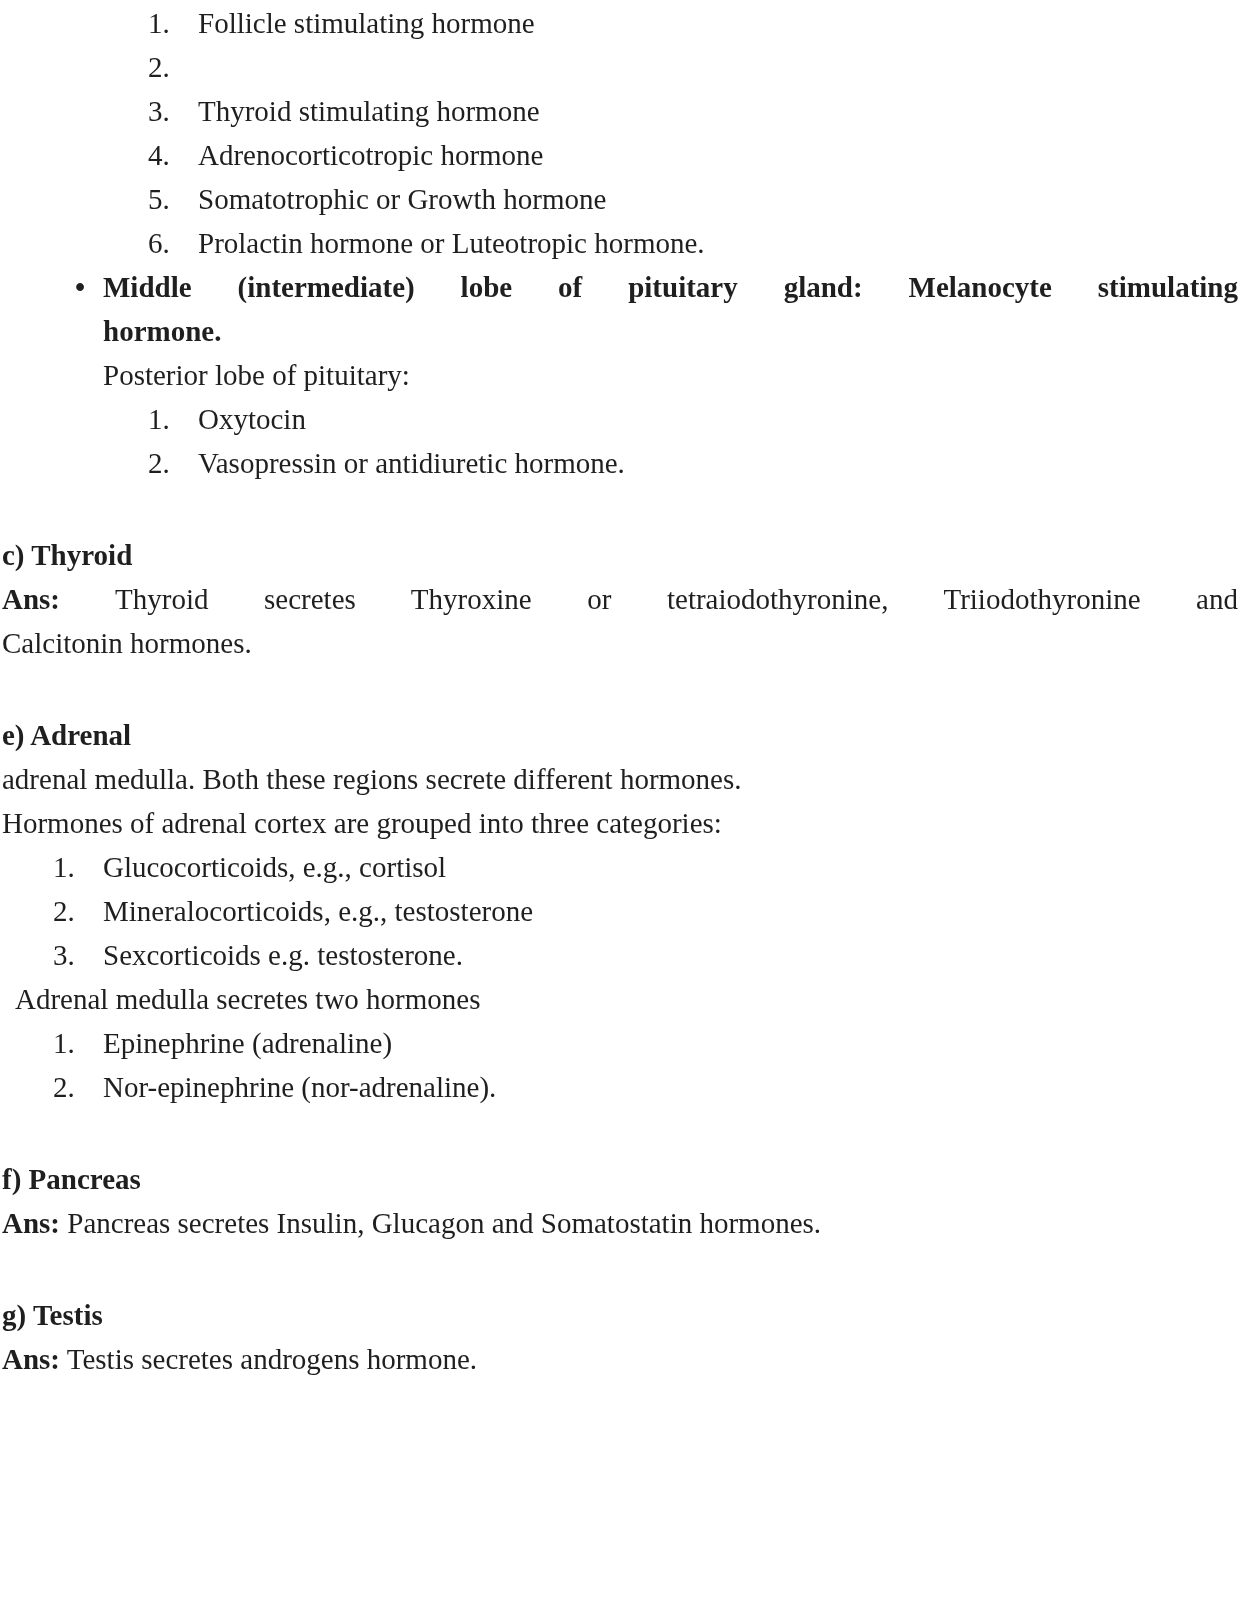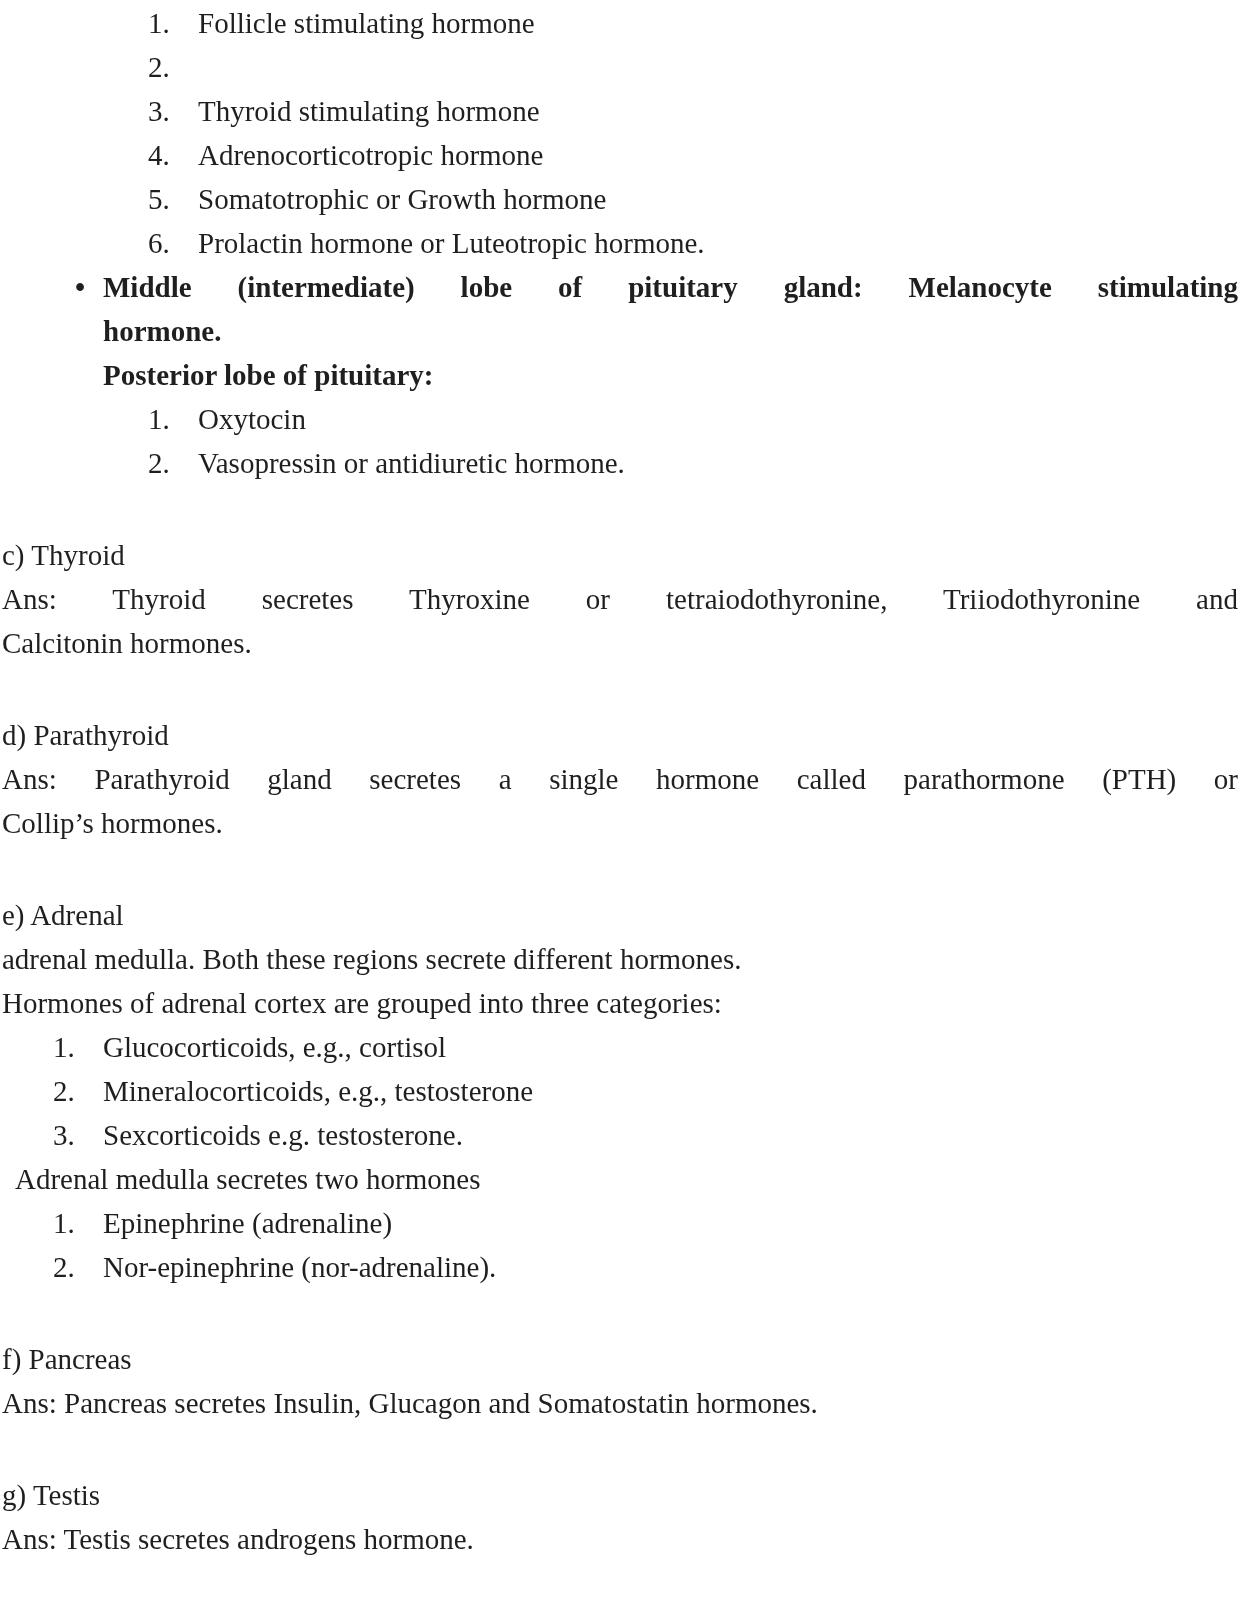--- a/index.html
+++ b/index.html
@@ -13,21 +13,21 @@
     height: 1601px;
     box-sizing: border-box;
     background: #ffffff;
     color: #1f1f1f;
     font-family: "Liberation Serif", "DejaVu Serif", serif;
     font-size: 29px;
     line-height: 44px;
     padding: 1px 21px 0 2px;
     overflow: hidden;
   }
-  .b { font-weight: normal; }
+  .b { font-weight: bold; }
 
   
   .nlist { }
   .nlist .item { display: flex; }
   .nlist .num { flex: 0 0 50px; }
   .nlist.deep { padding-left: 146px; }   
   .nlist.shallow { padding-left: 51px; } 
 
   
   .bullet-para {
@@ -35,21 +35,21 @@
     padding-left: 101px;
     font-weight: bold;
   }
   .bullet-para .bullet {
     position: absolute;
     left: 73px;
     top: 0;
   }
   .posterior-heading {
     padding-left: 101px;
-    font-weight: bold;
+    font-weight: normal;
   }
 
   
   .just {
     text-align: justify;
     text-align-last: justify;
   }
 
   .section { margin-top: 48px; }
   .medulla-intro { padding-left: 13px; font-family: Liberation Serif, serif; }
@@ -105,28 +105,20 @@
 
   <div class="section">
     <div class="b">c) Thyroid</div>
     <div class="just">
       <span class="b">Ans:</span>
       <span>Thyroid secretes Thyroxine or tetraiodothyronine, Triiodothyronine and</span>
     </div>
     <div>Calcitonin hormones.</div>
   </div>
 
-  <div class="section">
-    <div class="b">d) Parathyroid</div>
-    <div class="just">
-      <span class="b">Ans:</span>
-      <span>Parathyroid gland secretes a single hormone called parathormone (PTH) or</span>
-    </div>
-    <div>Collip’s hormones.</div>
-  </div>
 
   <div class="section">
     <div class="b">e) Adrenal</div>
     <div>adrenal medulla. Both these regions secrete different hormones.</div>
     <div>Hormones of adrenal cortex are grouped into three categories:</div>
 
     <div class="nlist shallow">
       <div class="item">
         <span class="num">1.</span>
         <span>Glucocorticoids, e.g., cortisol</span>

